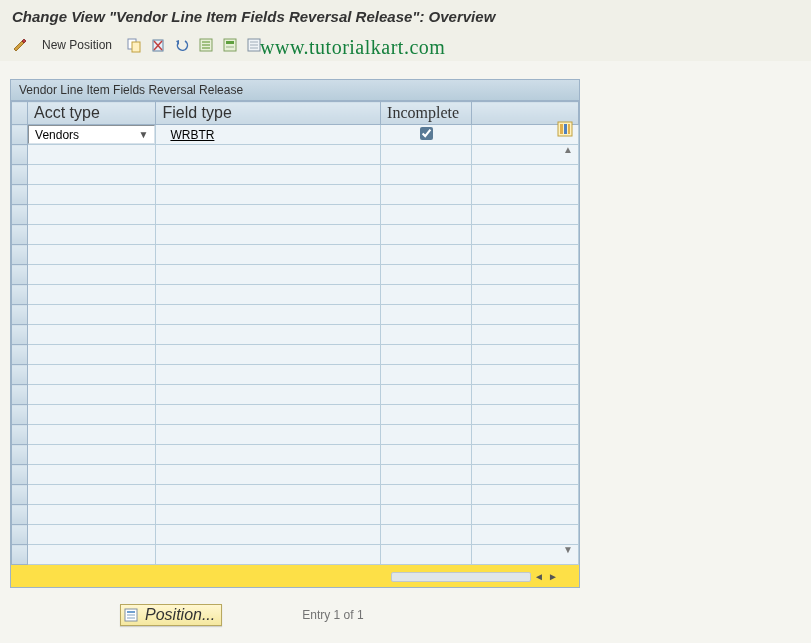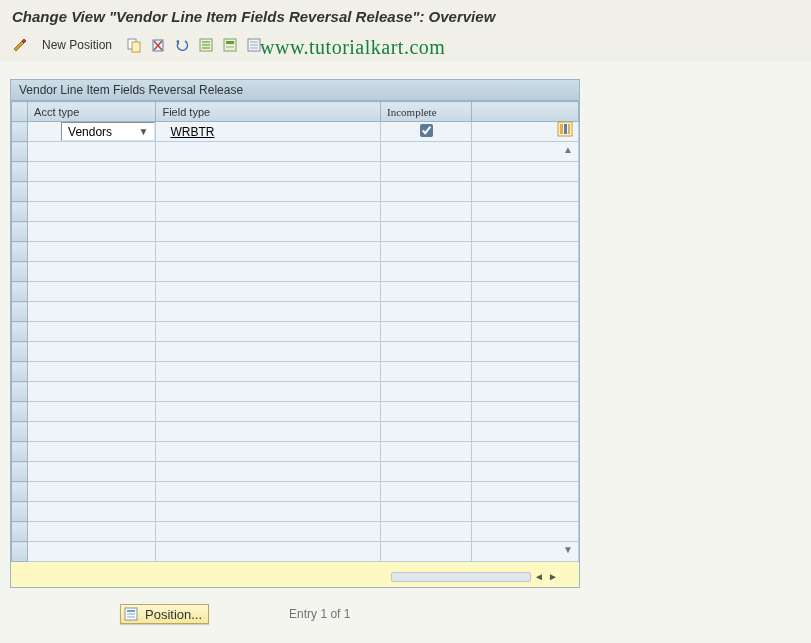--- a/index.html
+++ b/index.html
@@ -6,51 +6,51 @@
     body { font-family: Arial, sans-serif; font-size: 12px; background: #f5f5f0; width: 811px; height: 643px; overflow: hidden; }
     
     .header { background: #f0f0e8; padding: 8px 12px 4px; border-bottom: 0; }
     .page-title { font-weight: bold; font-style: italic; font-size: 15px; color: #333; }
     
     .toolbar { display: flex; align-items: center; gap: 4px; padding: 6px 10px; background: #f0f0e8; }
     .toolbar .tb-icon { width: 20px; height: 20px; display: inline-flex; align-items: center; justify-content: center; cursor: pointer; border-radius: 2px; }
     .toolbar .new-entries { padding: 2px 8px; cursor: pointer; font-size: 12px; color: #333; }
     .watermark { position: absolute; left: 260px; top: 36px; color: #15803d; font-size: 20px; font-family: Georgia, serif; letter-spacing: 0.5px; pointer-events: none; }
     
-    .content-panel { margin: 18px 10px 0; border: 1px solid #9db3c8; width: 570px; background: #fef9c3; position: relative; }
+    .content-panel { margin: 18px 10px 0; border: 1px solid #9db3c8; width: 570px; background: #fde047; position: relative; }
     .panel-title { background: linear-gradient(#cedde8, #b8cddb); border-bottom: 1px solid #9db3c8; padding: 3px 8px; font-size: 12px; color: #333; }
     
     .table-wrap { position: relative; }
     .data-table { border-collapse: collapse; width: 100%; }
-    .data-table th { background: linear-gradient(#dce8f0, #c8d8e4); border: 1px solid #9db3c8; text-align: left; padding: 2px 6px; font-weight: normal; font-size: 11px; color: #333; height: 20px; }
+    .data-table th { background: linear-gradient(#dce8f0, #c8d8e4); border: 1px solid #9db3c8; text-align: left; padding: 2px 6px; font-weight: normal; font-size: 16px; color: #333; height: 20px; }
     .data-table td { border: 1px solid #b8cddb; padding: 0; height: 20px; background: #eef4f8; font-size: 12px; }
     .data-table td.rowmarker { width: 15px; background: linear-gradient(#dce8f0, #c8d8e4); border: 1px solid #9db3c8; }
     .data-table th.colmarker { width: 15px; }
     
     .col-acct { width: 120px; }
     .col-field { width: 210px; }
     .col-incomp { width: 85px; text-align: center; }
     .th-incomp { text-align: left; font-family: Liberation Serif, serif; }
     
-    .cell-input { display: flex; align-items: center; padding: 0 6px; height: 100%; background: #fff; border: 1px inset #d8e2ea; margin-left: 33px; }
+    .cell-input { display: flex; align-items: center; padding: 0 6px; height: 100%; background: #fff; border: 1px inset #d8e2ea; }
     .cell-text { padding: 0 14px; text-decoration: underline; }
     .dd-arrow { margin-left: auto; font-size: 10px; color: #555; }
     .chk { text-align: center; }
     .chk input { accent-color: #5a7a95; margin: 0; }
     
     .config-icon { position: absolute; right: 4px; top: 20px; width: 18px; height: 18px; cursor: pointer; }
     .vscroll { position: absolute; right: 4px; top: 42px; bottom: 30px; width: 14px; display: flex; flex-direction: column; justify-content: space-between; }
     .vscroll .arrow { width: 14px; height: 14px; color: #777; font-size: 10px; text-align: center; line-height: 14px; cursor: pointer; }
     .hscroll { position: absolute; bottom: 4px; right: 20px; display: flex; align-items: center; gap: 2px; }
     .hscroll .track { width: 140px; height: 10px; background: #e0e6ea; border: 1px solid #c0c8cc; border-radius: 2px; }
     .hscroll .arrow { width: 12px; height: 12px; color: #555; font-size: 10px; text-align: center; cursor: pointer; }
     .table-scroll-area { height: 486px; position: relative; }
     
     .footer { display: flex; align-items: center; gap: 80px; padding: 16px 0 0 120px; }
-    .position-btn { display: inline-flex; align-items: center; background: linear-gradient(#fff7d0, #f5e8a0); border: 1px solid #b8a860; padding: 1px 6px 1px 2px; cursor: pointer; font-size: 13px; color: #333; box-shadow: 0 1px 1px rgba(0,0,0,0.15); }
+    .position-btn { display: inline-flex; align-items: center; background: linear-gradient(#fff7d0, #f5e8a0); border: 1px solid #b8a860; padding: 1px 6px 1px 2px; cursor: pointer; font-size: 16px; color: #333; box-shadow: 0 1px 1px rgba(0,0,0,0.15); font-style: italic; }
     .position-btn .pb-icon { width: 16px; height: 16px; margin-right: 6px; display: inline-flex; align-items: center; justify-content: center; }
     .entry-text { font-size: 12px; color: #737373; }
     
     svg { display: block; }
   </style>
 </head>
 <body>
 
 <div class="header">
   <div class="page-title">Change View "Vendor Line Item Fields Reversal Release": Overview</div>

